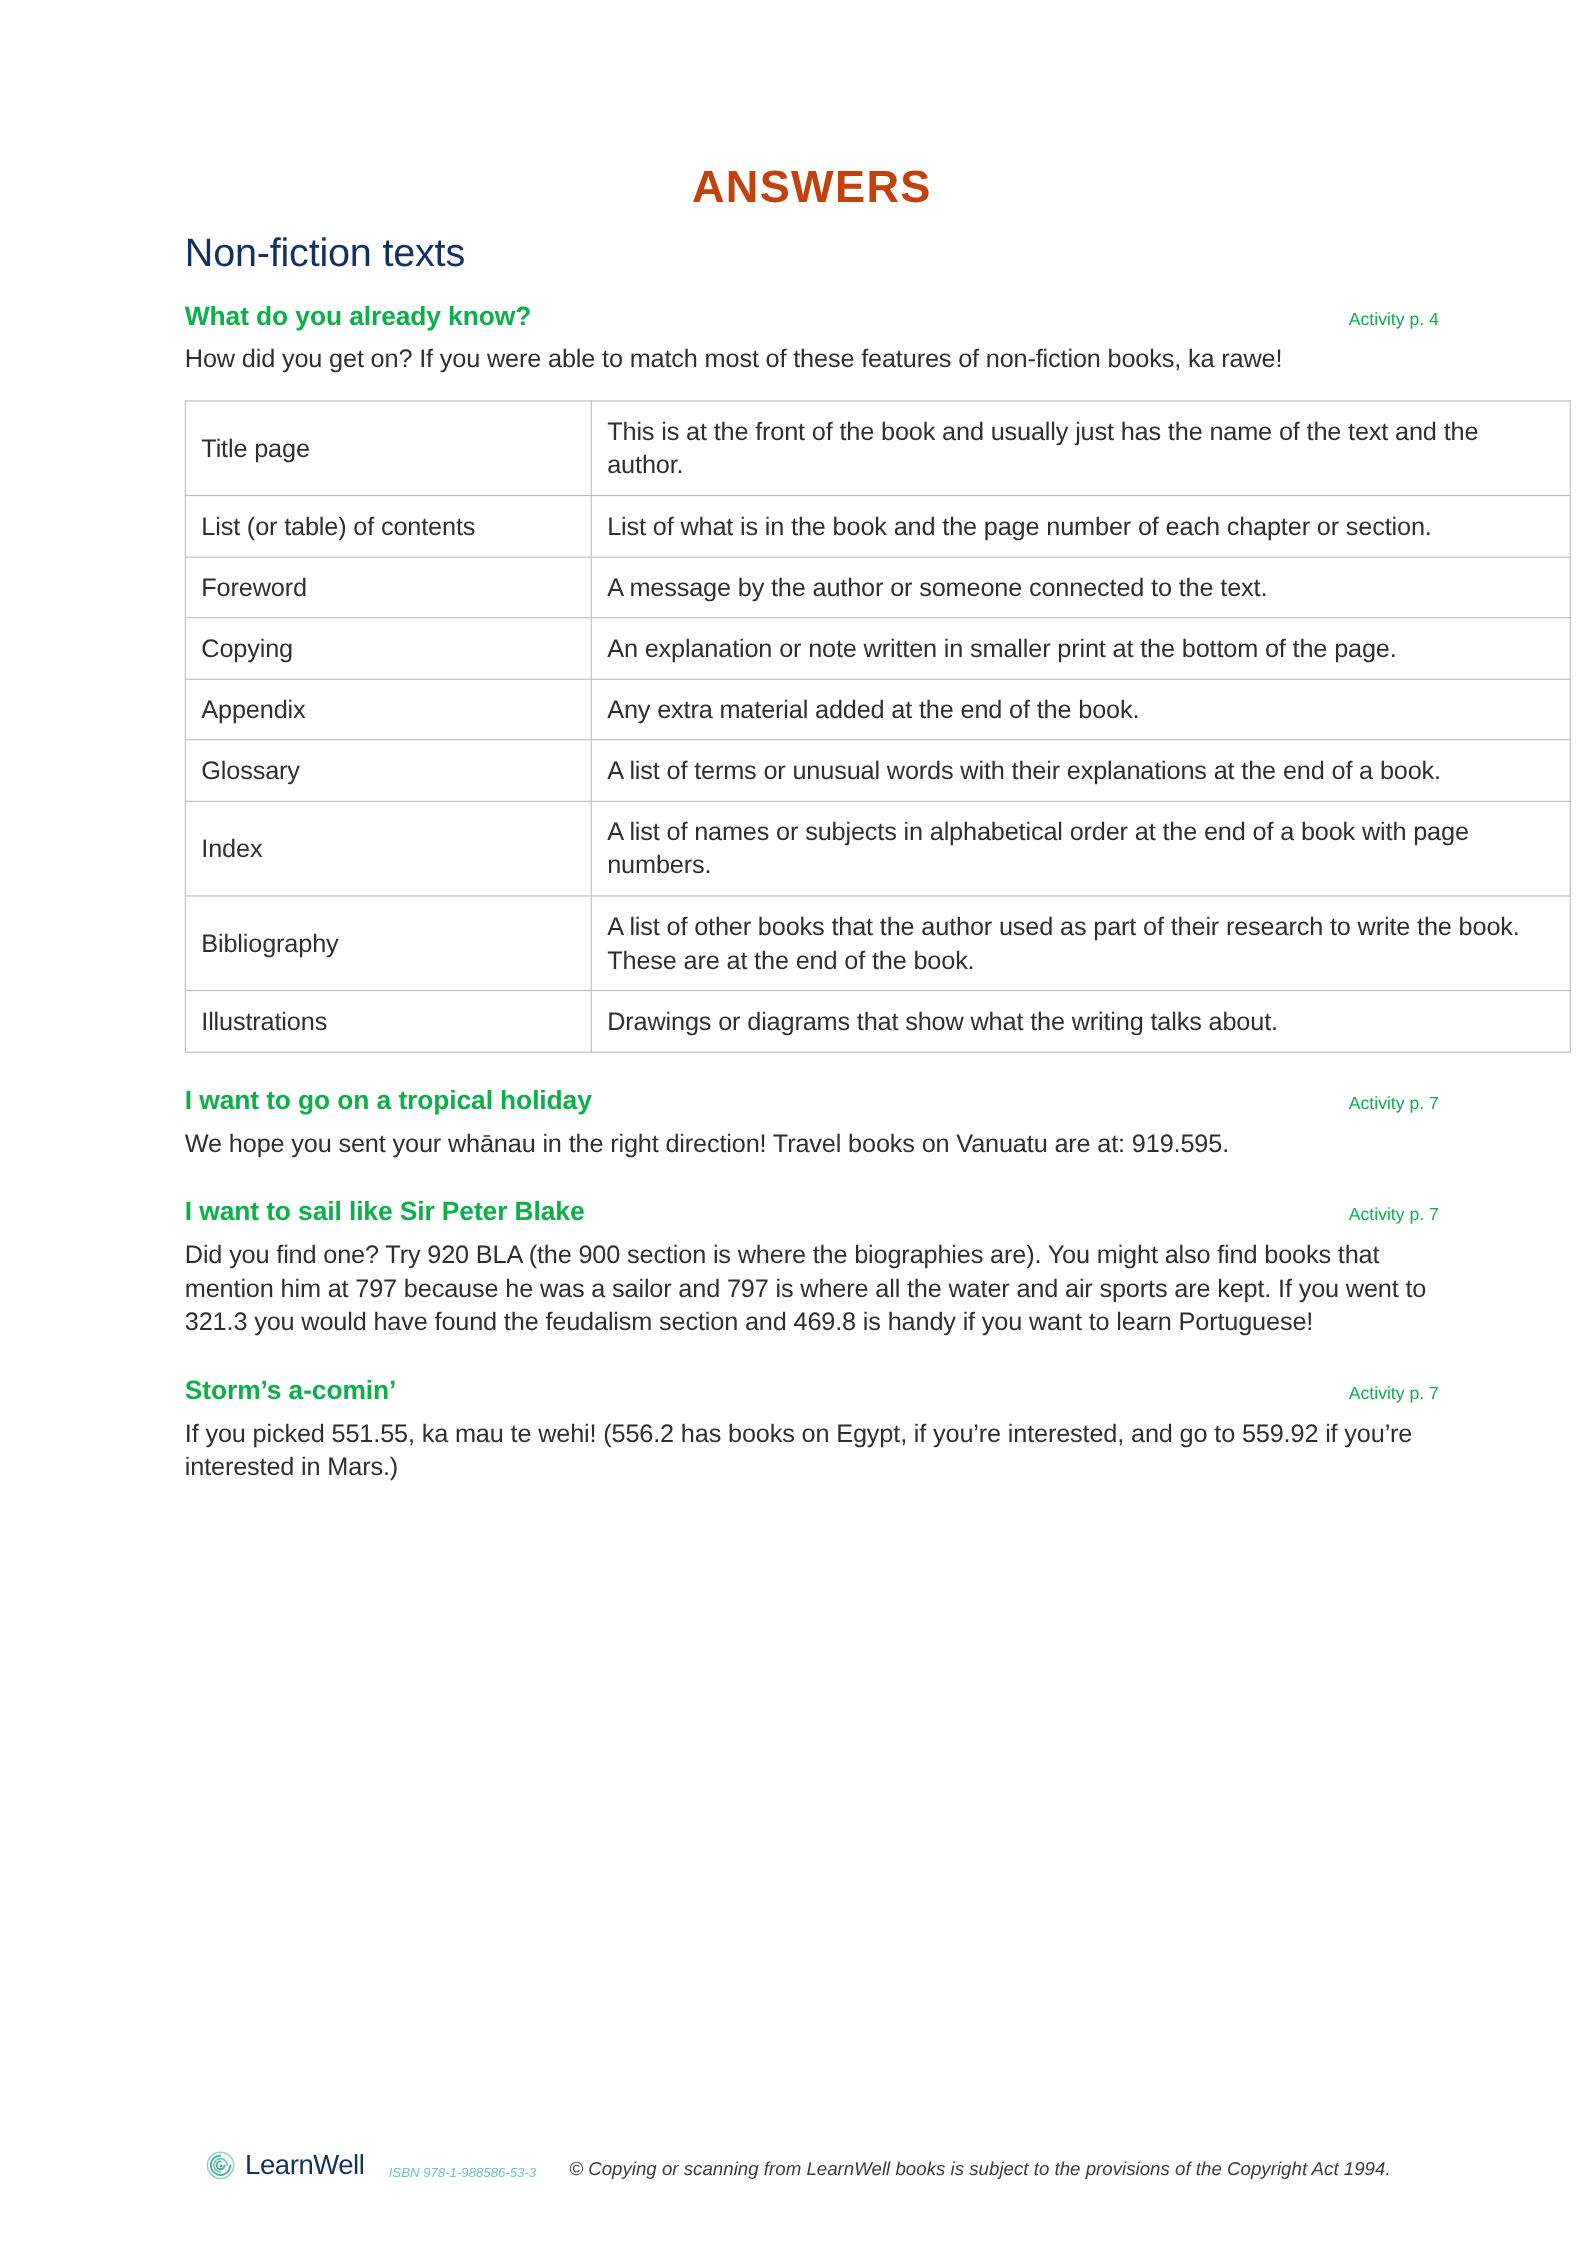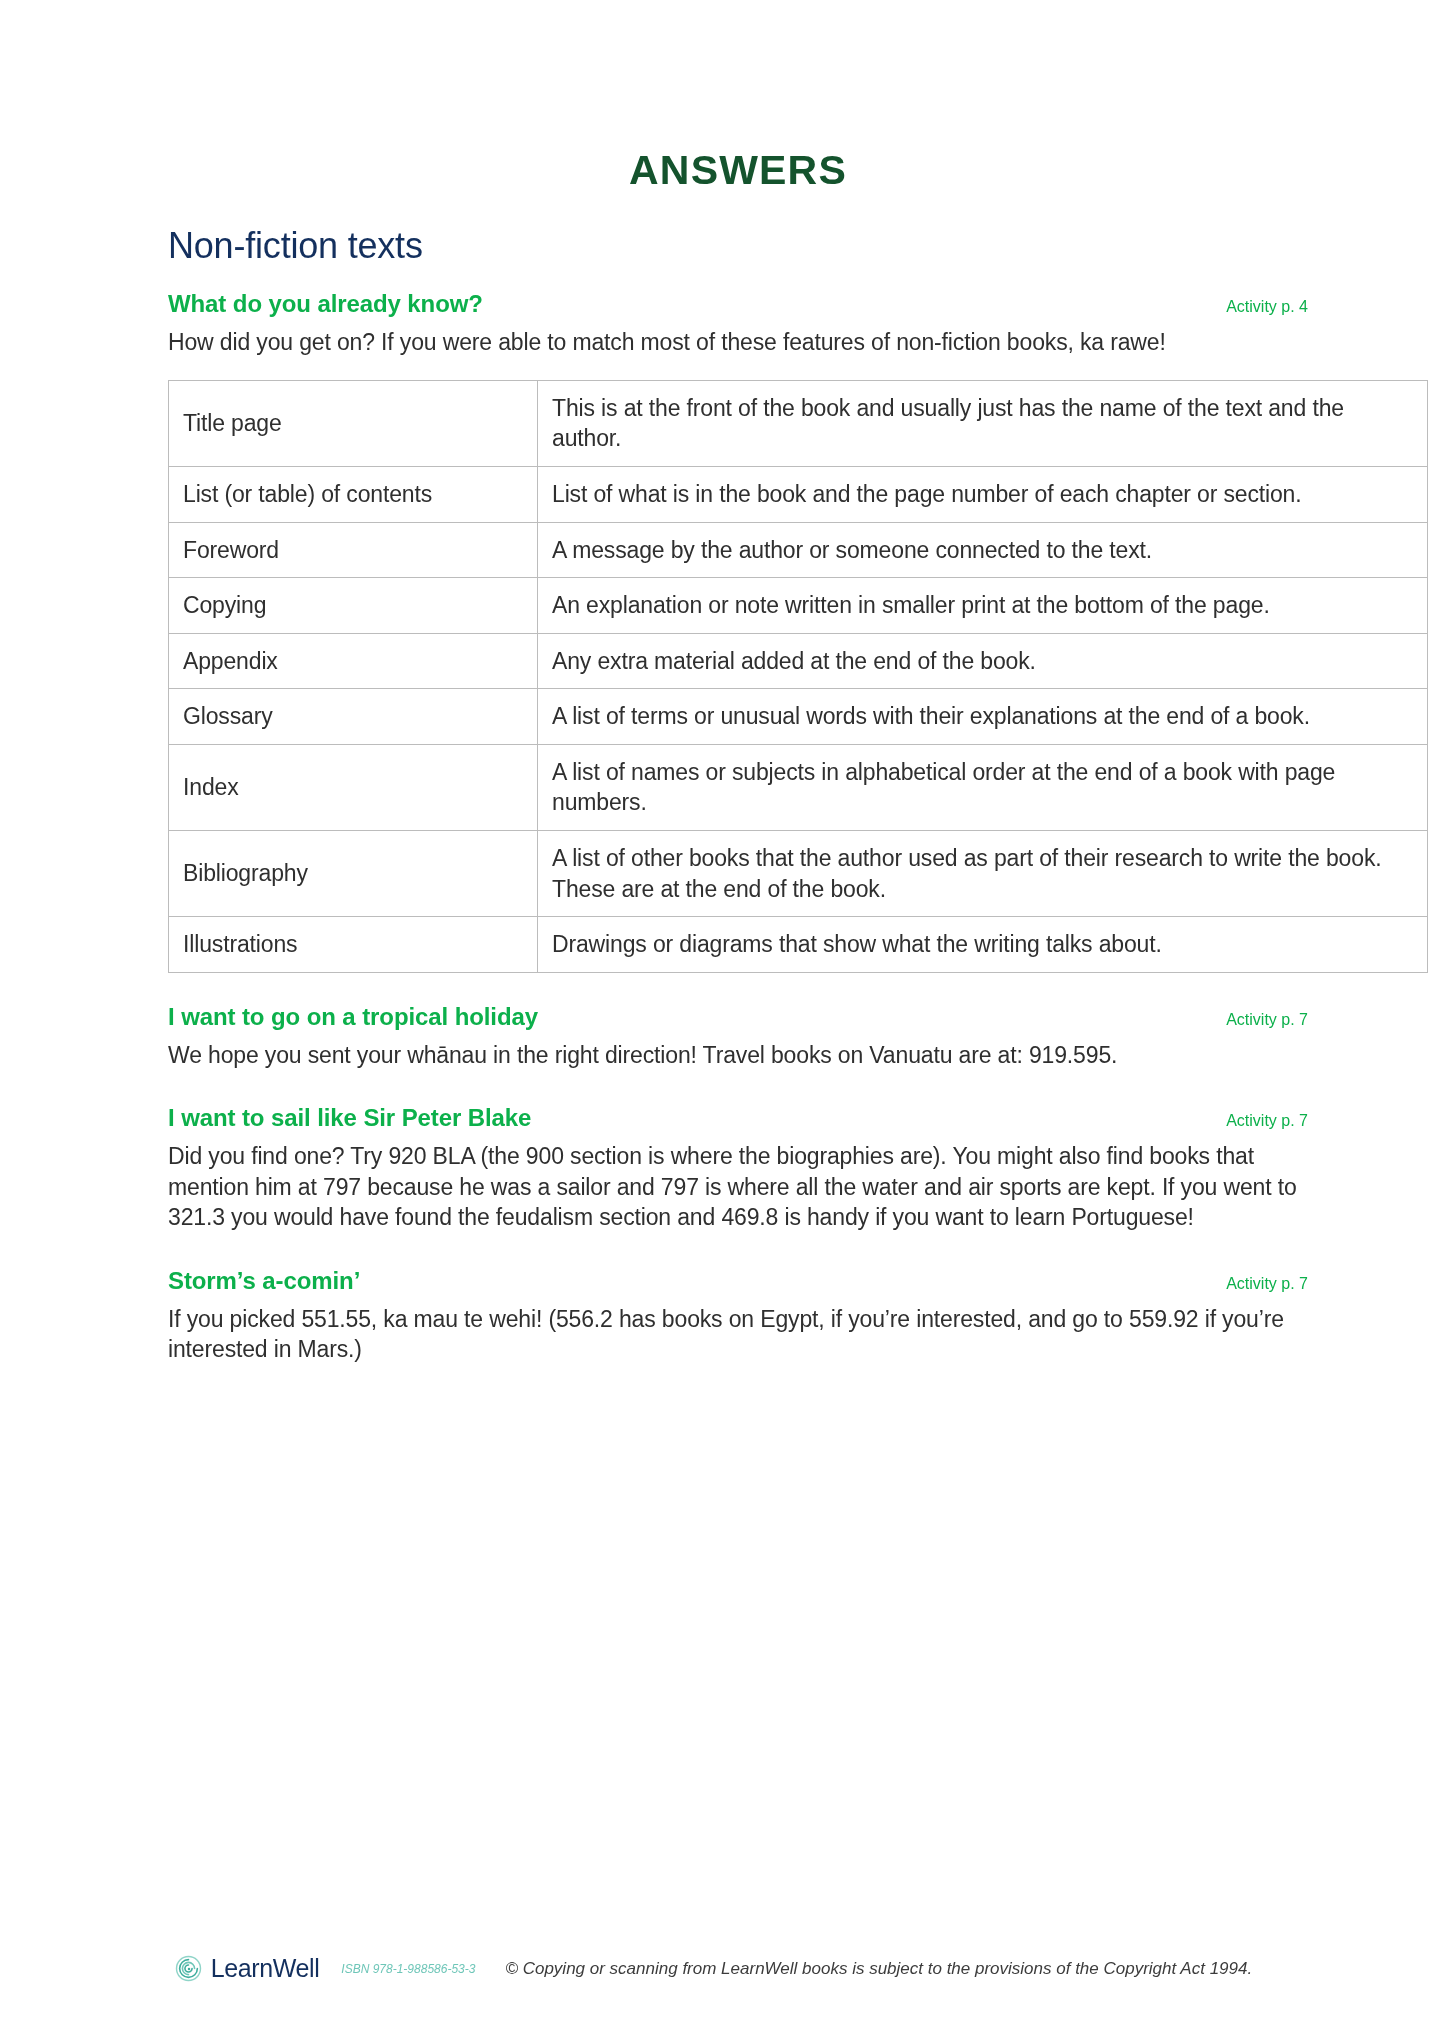--- a/index.html
+++ b/index.html
@@ -29,26 +29,26 @@
   .content {
     position: absolute;
     left: 168px;
     top: 148px;
     width: 1140px;
   }
 
   
   .answers-title {
     text-align: center;
-    color: #14532d;
+    color: #c2410c;
     font-size: 41px;
     font-weight: bold;
     letter-spacing: 1.2px;
     line-height: 1.1;
-    margin: 0 0 32px 0;
+    margin: 0 0 16px 0;
     font-family: "Liberation Sans", sans-serif;
   }
 
   .section-title {
     color: #14305e;
     font-size: 36px;
     font-weight: normal;
     line-height: 1.15;
     margin: 0 0 24px 0;
     letter-spacing: -0.2px;
@@ -111,23 +111,24 @@
   .gap-after-table { height: 30px; }
   .block-gap { height: 34px; }
 
   
   .footer {
     position: absolute;
     left: 0;
     top: 1955px;
     width: 1427px;
     display: flex;
-    align-items: center;
+    align-items: flex-end;
     justify-content: center;
     gap: 0;
+    padding-left: 12px;
   }
   .logo-wrap {
     display: flex;
     align-items: center;
     gap: 9px;
   }
   .logo-mark {
     display: block;
     width: 27px;
     height: 27px;

